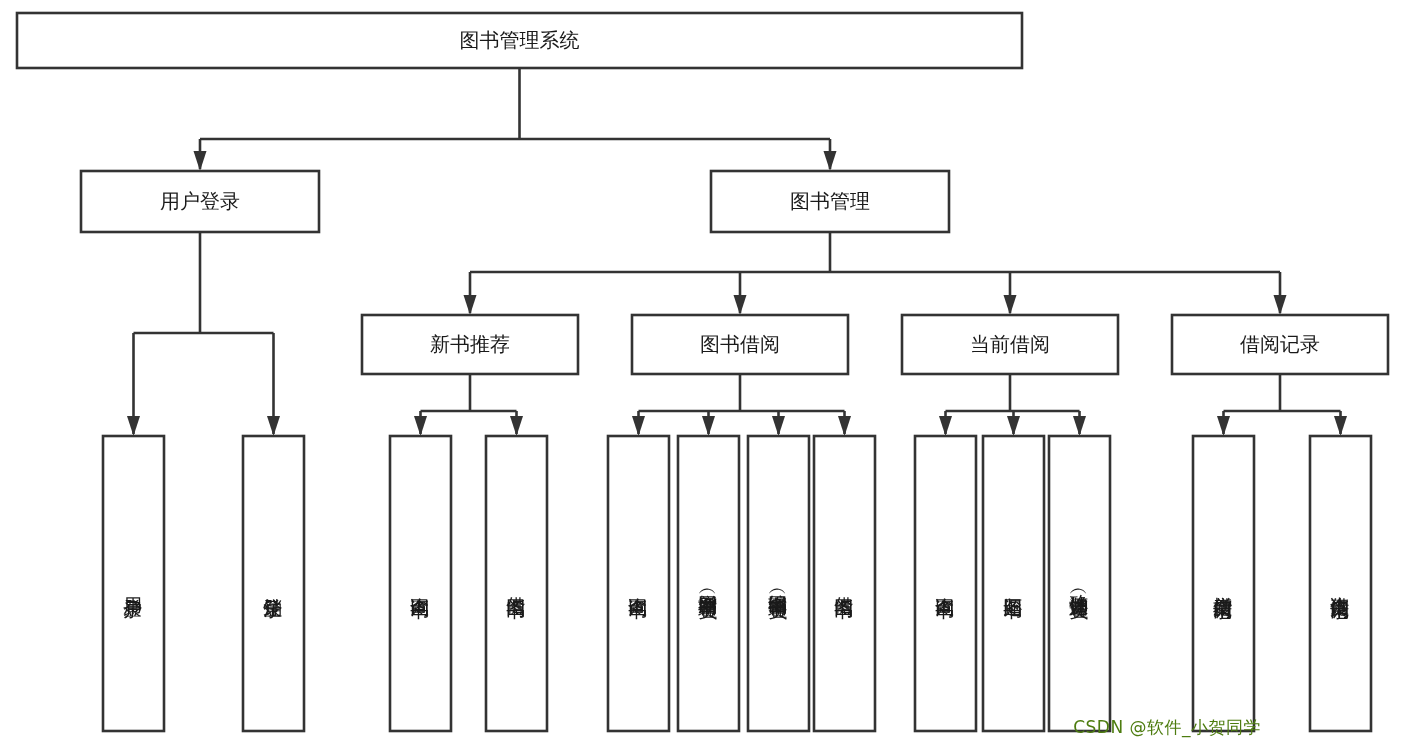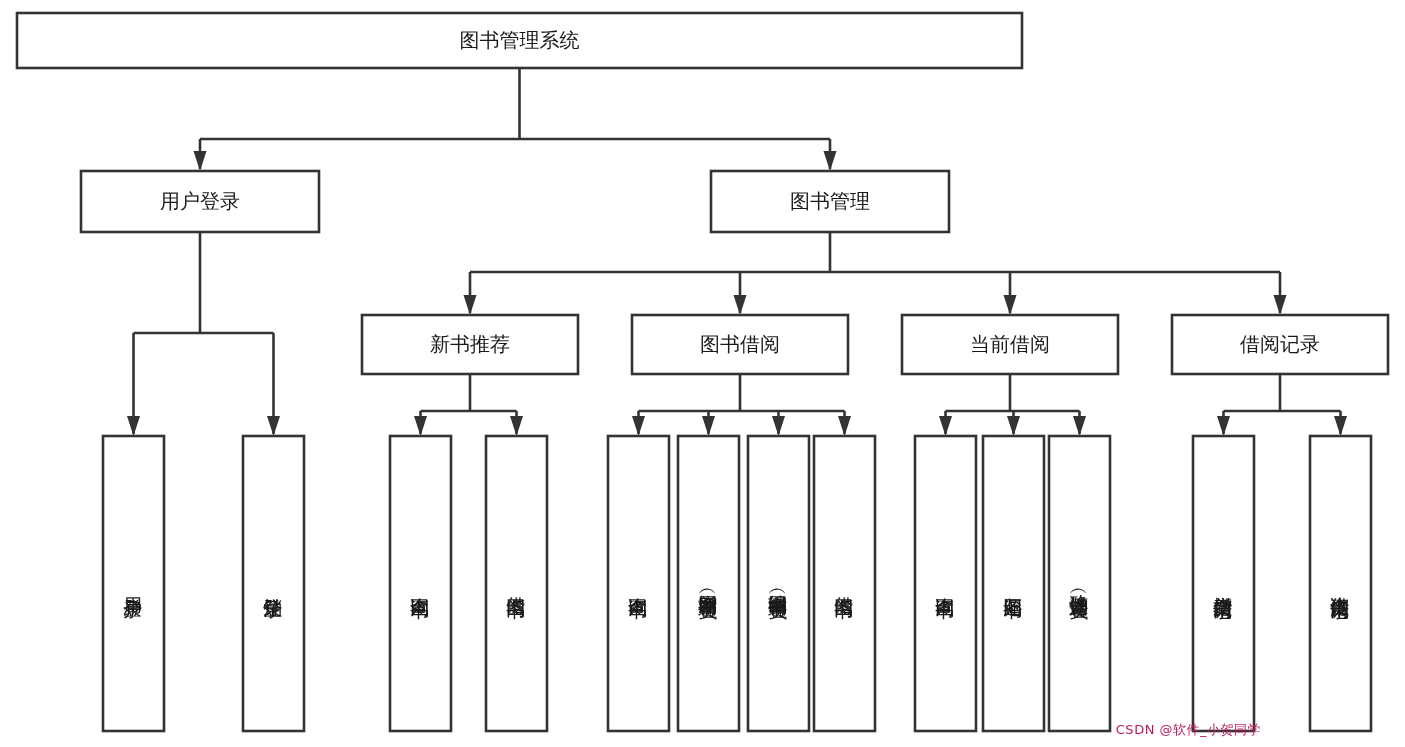--- a/index.html
+++ b/index.html
@@ -62,22 +62,22 @@
     justify-content: center;
     text-align: center;
     white-space: pre;
     pointer-events: none;
   }
   .watermark {
     position: absolute;
     right: 10px;
     bottom: 8px;
     font-family: "DejaVu Sans", "Liberation Sans", sans-serif;
-    font-size: 13px;
-    color: #be185d;
+    font-size: 17px;
+    color: #4d7c0f;
     white-space: nowrap;
     letter-spacing: 0.5px;
   }
 </style>
 </head>
 <body>
 
 <div id="diagram-root">
 
   <svg class="flow" viewBox="0 0 1405 747">

